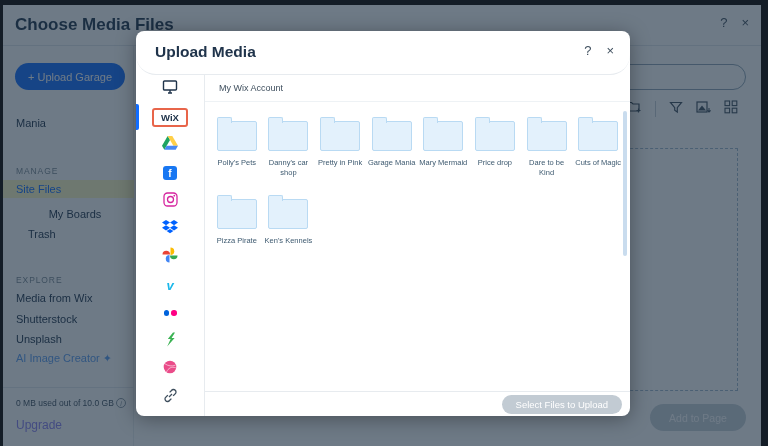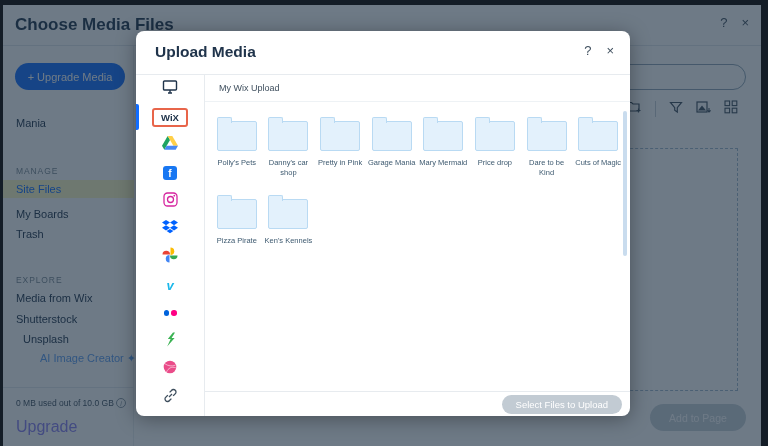--- a/index.html
+++ b/index.html
@@ -13,43 +13,43 @@
   .page-hdr-icons { position:absolute; right:12px; top:10px; display:flex; gap:14px; color:#3f4f5e; font-size:13px; }
   .page-hdr-icons span { cursor:default; }
 
   .sidebar { position:absolute; left:0; top:41px; bottom:0; width:131px; border-right:1px solid #eaeef2; }
   .upload-btn { position:absolute; left:12px; top:17px; width:110px; height:27px; border-radius:15px;
                 background:#116dff; color:#fff; font-size:11px; border:none;
                 display:flex; align-items:center; justify-content:center; font-family:inherit; }
   .side-item { position:absolute; left:0; width:131px; padding-left:13px; font-size:11px; color:#20344b; line-height:14px; }
   .side-label { position:absolute; left:13px; font-size:8.5px; letter-spacing:0.9px; color:#7a8994; }
   .side-item.selected { background:#fef9c3; color:#116dff; height:18px; line-height:18px; }
-  .side-item.accent { color:#5b9df2;margin-left:24px; }
+  .side-item.accent { color:#5b9df2; }
   .storage-divider { position:absolute; left:0; top:341px; width:131px; border-top:1px solid #e4e9ee; }
   .storage-row { position:absolute; left:13px; top:352px; width:110px; font-size:8.5px; color:#3f4f5e; display:flex; align-items:center; justify-content:space-between; }
   .info-dot { width:10px; height:10px; border:1px solid #8795a1; border-radius:50%; font-size:7px; color:#8795a1;
               display:inline-flex; align-items:center; justify-content:center; font-style:italic; }
-  .upgrade { position:absolute; left:13px; top:372px; font-size:16px; color:#8a7ff2; }
+  .upgrade { position:absolute; left:13px; top:372px; font-size:12px; color:#8a7ff2; }
 
   .main { position:absolute; left:131px; right:0; top:41px; bottom:0; }
   .search-box { position:absolute; right:15px; top:18px; width:330px; height:26px; border:1px solid #8fa4b5;
                 border-radius:15px; background:#fff; font-size:11px; padding:0 12px; color:#20344b; font-family:inherit; }
   .toolbar { position:absolute; right:23px; top:53px; display:flex; align-items:center; gap:13px; }
   .toolbar .tsep { width:1px; height:16px; background:#c6cfd6; }
   .dropzone { position:absolute; left:12px; right:23px; top:102px; bottom:55px; border:1.5px dashed #9fb8cf; }
   .add-page-btn { position:absolute; right:15px; bottom:15px; width:96px; height:27px; border-radius:15px;
                   background:#c9d3da; color:#fff; font-size:10.5px; border:none; font-family:inherit; }
 
   
   .dim { position:absolute; left:3px; top:5px; width:758px; height:441px; background:rgba(25,45,64,0.63); }
 
   
   .modal { position:absolute; left:136px; top:31px; width:494px; height:385px; background:#fff; border-radius:8px;
            box-shadow:0 3px 20px rgba(0,0,0,0.35); overflow:hidden; }
-  .modal-header { position:relative; height:44px; border-bottom:1px solid #e7ebef; }
+  .modal-header { position:relative; height:44px; border-bottom:1px solid #e7ebef;border-radius:20px; }
   .modal-title { position:absolute; left:19px; top:12px; font-size:15.5px; font-weight:bold; color:#20344b; }
   .modal-hdr-icons { position:absolute; right:16px; top:12px; display:flex; gap:15px; color:#3f4f5e; font-size:13px; }
 
   .modal-body { position:absolute; top:44px; left:0; right:0; bottom:0; display:flex; }
   .rail { width:69px; border-right:1px solid #e7ebef; display:flex; flex-direction:column; align-items:stretch; }
   .rail-item { height:28px; display:flex; align-items:center; justify-content:center; position:relative; }
   .rail-item .active-bar { position:absolute; left:0; top:1px; width:3px; height:26px; background:#116dff; border-radius:0 2px 2px 0; }
   .wix-box { border:2px solid #e8654a; border-radius:3px; padding:2px 7px; font-size:9.5px; font-weight:bold; color:#20344b; background:#fff; }
   .fb-sq { width:14px; height:14px; background:#1877f2; border-radius:3px; color:#fff; font-size:10px; font-weight:bold;
            display:flex; align-items:flex-end; justify-content:center; line-height:13px; }
@@ -77,32 +77,32 @@
 <div class="page">
   <div class="page-header">
     <div class="page-title">Choose Media Files</div>
     <div class="page-hdr-icons">
       <span>?</span>
       <span>×</span>
     </div>
   </div>
 
   <div class="sidebar">
-    <button class="upload-btn">+ Upgrade Media</button>
+    <button class="upload-btn">+ Upload Garage</button>
     <div class="side-item" style="top:70px;">Mania</div>
 
     <div class="side-label" style="top:120px;">MANAGE</div>
     <div class="side-item selected" style="top:134px;">Site Files</div>
-    <div class="side-item" style="top:161px;">My Boards</div>
-    <div class="side-item" style="top:181px;">Trash</div>
+    <div class="side-item" style="top:161px;text-align:center;">My Boards</div>
+    <div class="side-item" style="top:181px;margin-left:12px;">Trash</div>
 
     <div class="side-label" style="top:229px;">EXPLORE</div>
     <div class="side-item" style="top:245px;">Media from Wix</div>
     <div class="side-item" style="top:266px;">Shutterstock</div>
-    <div class="side-item" style="top:286px;margin-left:7px;">Unsplash</div>
+    <div class="side-item" style="top:286px;">Unsplash</div>
     <div class="side-item accent" style="top:305px;">
       <span>AI Image Creator</span>
       <span>✦</span>
     </div>
 
     <div class="storage-divider"></div>
     <div class="storage-row">
       <span>0 MB used out of 10.0 GB</span>
       <span class="info-dot">i</span>
     </div>
@@ -246,21 +246,21 @@
               <path d="M6 9 L9 6"></path>
               <path d="M8.4 10.6 l-1.9 1.9 a2.5 2.5 0 1 1 -3.5 -3.5 l1.9 -1.9"></path>
               <path d="M6.6 4.4 l1.9 -1.9 a2.5 2.5 0 1 1 3.5 3.5 l-1.9 1.9"></path>
             </svg>
         </span>
       </div>
     </div>
 
     <div class="content">
       <div class="crumb-row">
-        <span class="crumb">My Wix Upload</span>
+        <span class="crumb">My Wix Account</span>
       </div>
 
       <div class="folder-grid">
         <div class="folder-cell">
             <div class="folder-icon"></div>
             <div class="folder-label">Polly's Pets</div>
           </div>
         <div class="folder-cell">
             <div class="folder-icon"></div>
             <div class="folder-label">Danny's car shop</div>

